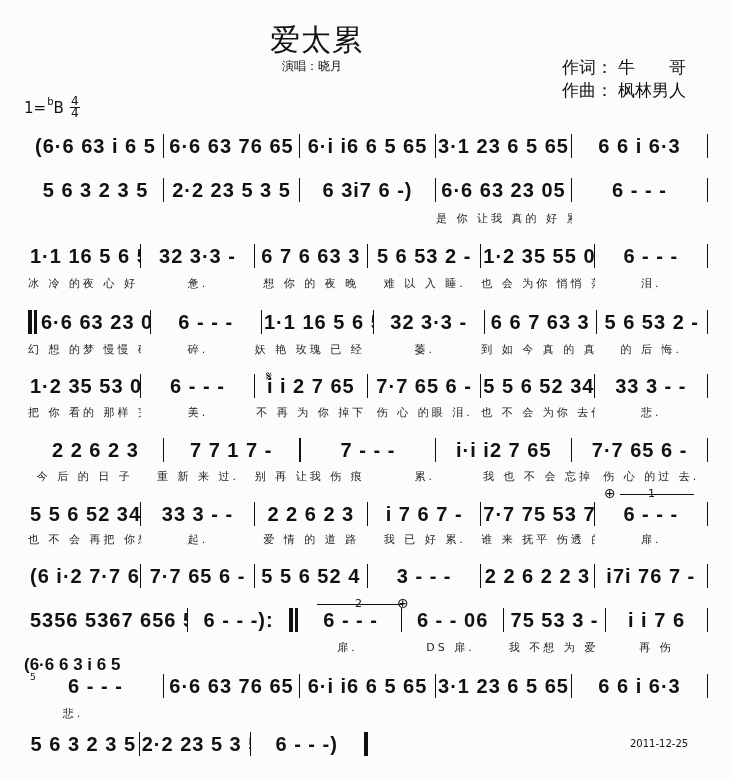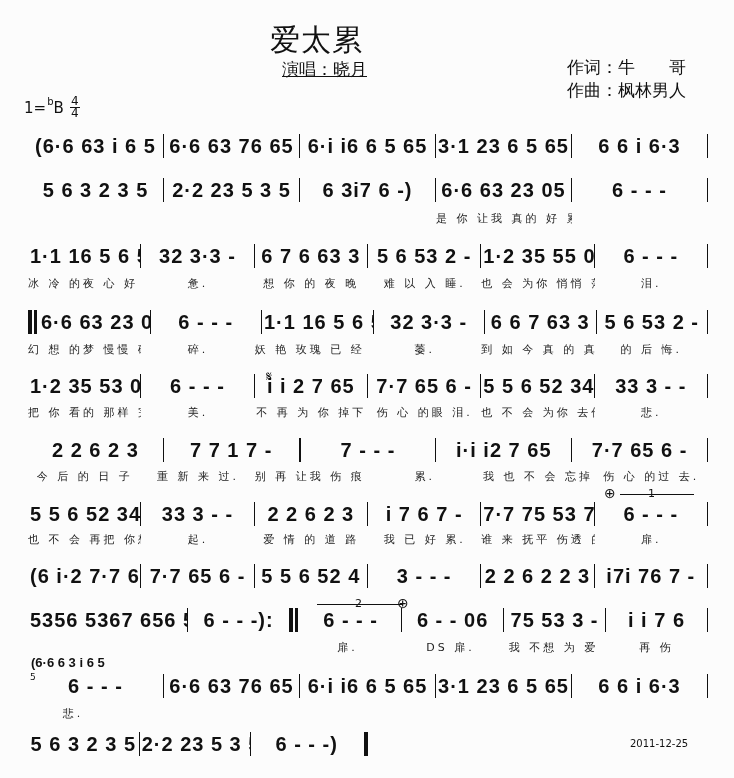--- a/index.html
+++ b/index.html
@@ -4,23 +4,23 @@
 <style>
   html, body { margin: 0; padding: 0; }
   body {
     width: 734px; height: 778px; overflow: hidden;
     background: #fcfcfc; color: #111;
     font-family: "DejaVu Sans", "Liberation Sans", sans-serif;
     position: relative;
   }
   .abs { position: absolute; white-space: nowrap; }
   .title { left: 270px; top: 20px; font-size: 30px; letter-spacing: 1px; }
-  .singer { left: 282px; top: 58px; font-size: 17px; text-decoration: underline; }
+  .singer { left: 282px; top: 58px; font-size: 12px; }
   .credits { left: 562px; top: 56px; font-size: 17px; line-height: 23px; }
-  .credit-row { display: flex; text-align: right; }
+  .credit-row { display: flex; }
   .credit-key { width: 56px; }
   .keysig { left: 24px; top: 96px; font-size: 15px; display: flex; align-items: center; }
   .keysig .flat { font-size: 10px; position: relative; top: -6px; margin-left: 1px; }
   .timesig { display: inline-flex; flex-direction: column; align-items: center; margin-left: 6px; font-size: 12px; line-height: 11px; }
   .timesig .bar { width: 10px; border-top: 1px solid #111; }
 
   .score-row {
     position: absolute; left: 28px; width: 680px; height: 24px;
     display: flex; align-items: flex-end;
     font-family: "Liberation Sans", "DejaVu Sans", sans-serif;
@@ -253,21 +253,21 @@
 </div>
 <div class="lyric-row" style="top:640px">
   <span class="lyric-cell" style="flex:1.6"></span>
   <span class="lyric-cell"></span>
   <span class="lyric-cell">扉.</span>
   <span class="lyric-cell">DS 扉.</span>
   <span class="lyric-cell">我 不想 为 爱</span>
   <span class="lyric-cell">再 伤</span>
 </div>
 
-<span class="abs" style="left:31px; top:655px; font-size:13px; font-weight:bold; font-family:'Liberation Sans',sans-serif;">(6·6 6 3 i 6 5</span>
+<span class="abs" style="left:24px; top:655px; font-size:17px; font-weight:bold; font-family:'Liberation Sans',sans-serif;">(6·6 6 3 i 6 5</span>
 <span class="abs" style="left:30px; top:672px; font-size:9px;">5</span>
 <div class="score-row" style="top:674px">
   <span class="measure" style="text-decoration:none">6 - - -</span>
     <span class="barline"></span>
   <span class="measure">6·6 63 76 65</span>
     <span class="barline"></span>
   <span class="measure">6·i i6 6 5 65</span>
     <span class="barline"></span>
   <span class="measure">3·1 23 6 5 65</span>
     <span class="barline"></span>

